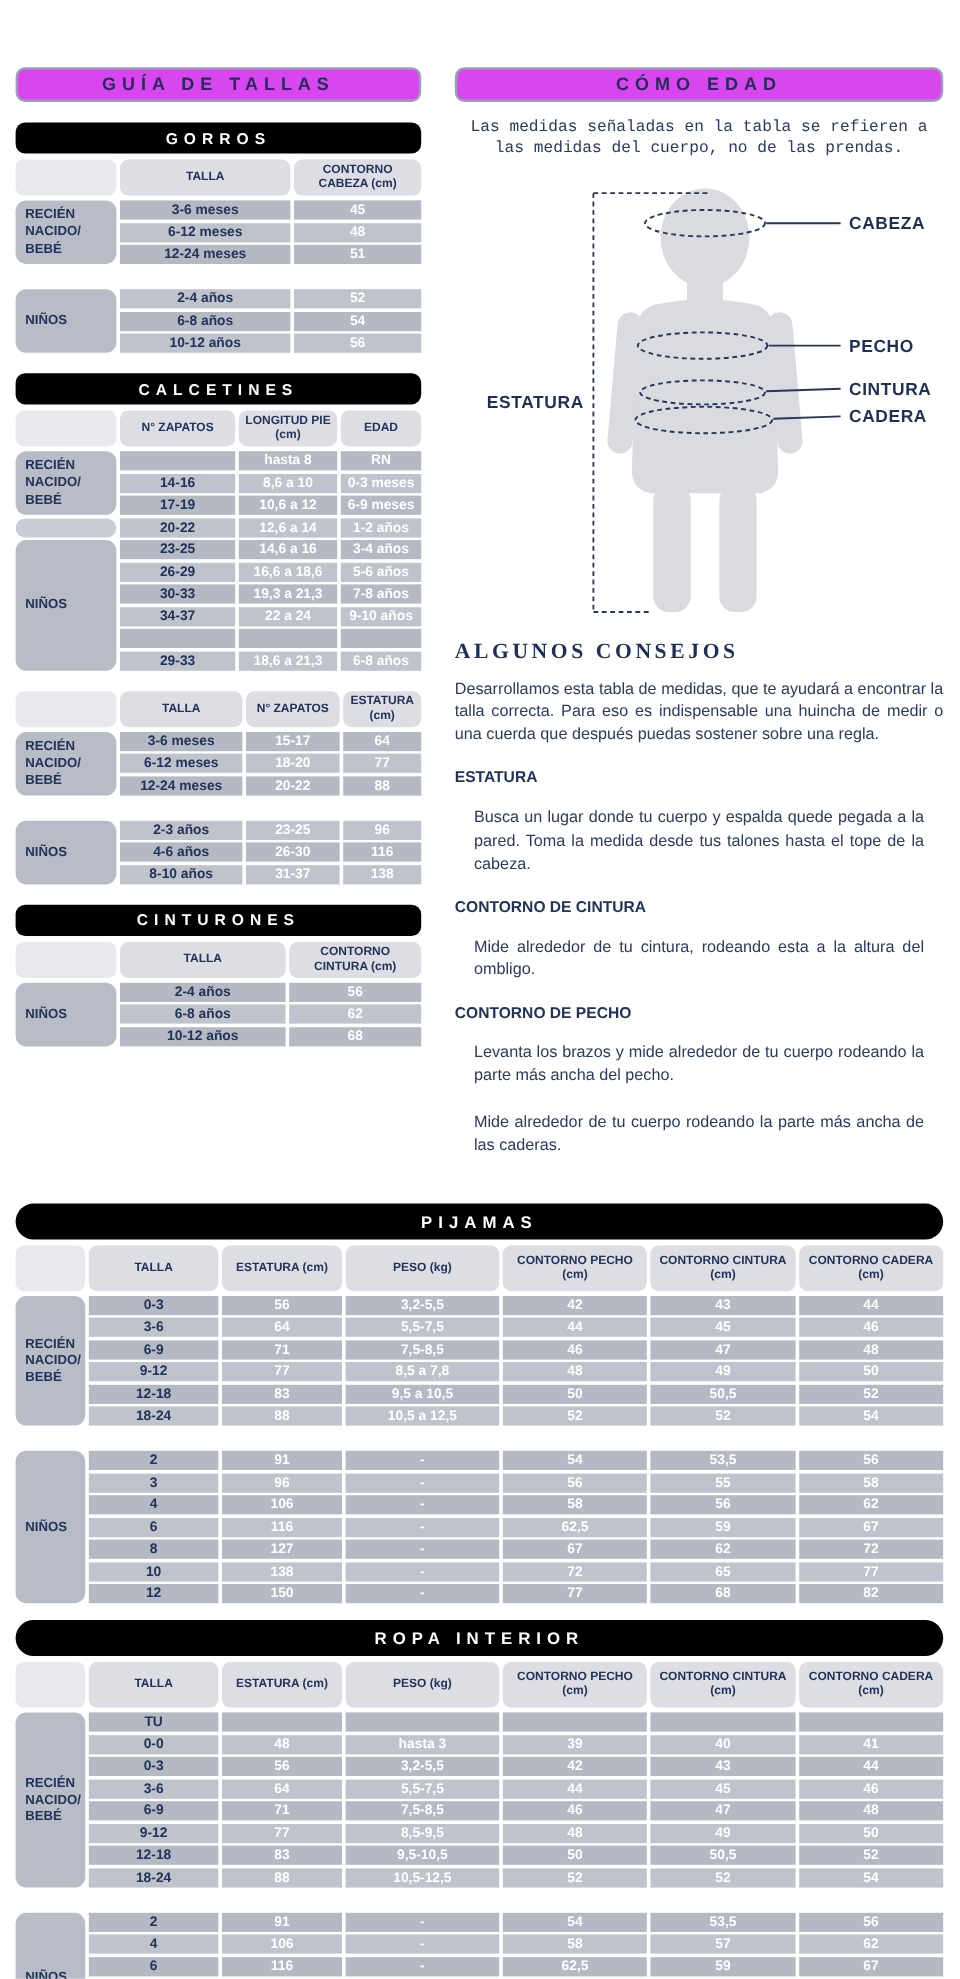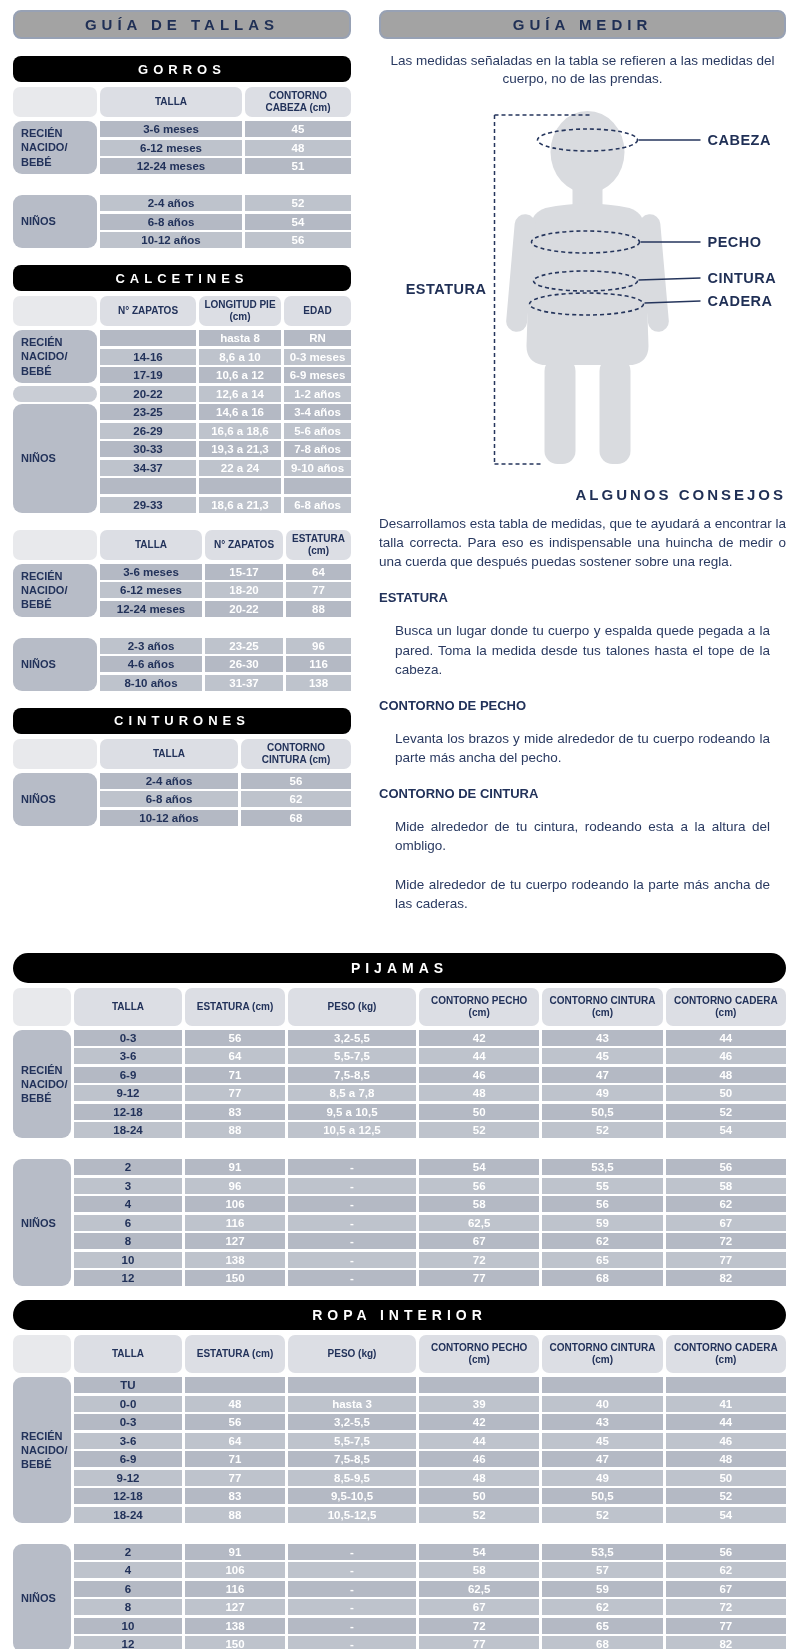--- a/index.html
+++ b/index.html
@@ -3,45 +3,45 @@
 <meta charset="utf-8">
 <style>
   html,body{margin:0;padding:0;background:#fff;}
   body{width:800px;height:1649px;overflow:hidden;font-family:"Liberation Sans",sans-serif;}
   .page{padding:10px 14px 0 13px;}
   .top{display:flex;gap:28px;align-items:flex-start;}
   .lcol{width:338px;flex:none;}
   .rcol{flex:1;min-width:0;}
 
   .tbox{height:25px;border:2px solid #97a1b4;border-radius:8px;display:flex;align-items:center;justify-content:center;
-        font-weight:bold;color:#1f2f55;font-size:15px;letter-spacing:5px;background:#a3a3a3;}
+        font-weight:bold;color:#1f2f55;font-size:15px;letter-spacing:5px;background:#d946ef;margin-top:46px;}
 
   .stable{margin-top:17px;}
   .tbar{background:#000000;color:#fff;font-weight:bold;letter-spacing:5px;font-size:13px;height:26px;border-radius:8px;
         display:flex;align-items:center;justify-content:center;margin-bottom:5px;}
   .big .tbar{height:30px;border-radius:17px;font-size:14px;}
   .tgrid{display:grid;column-gap:3px;row-gap:2.5px;}
   .thead{margin-bottom:4px;grid-auto-rows:30px;}
   .big .thead{grid-auto-rows:38px;}
   .corner{background:#e8e9ec;border-radius:7px;}
   .hpill{background:#dcdee4;border-radius:7px;color:#22325a;font-weight:bold;font-size:10px;display:flex;align-items:center;
          justify-content:center;text-align:center;line-height:1.2;padding:1px 3px;}
   .tbodyg{grid-auto-rows:16px;}
   .cell{display:flex;align-items:center;justify-content:center;font-weight:bold;font-size:11.5px;color:#fff;background:#b4b9c4;}
   .cell.alt{background:#bec3cc;}
   .cell.cfirst{color:#22325a;}
   .glabel{background:#b7bcc7;border-radius:9px;color:#22325a;font-weight:bold;font-size:11px;line-height:1.3;
           display:flex;align-items:center;padding-left:8px;white-space:pre-line;}
   .glabel.light{background:#c9cdd5;}
   .gspacer{height:1px;}
 
-  .intro{margin-top:13px;text-align:center;color:#2a3a61;font-size:13.5px;line-height:1.35;}
+  .intro{margin-top:13px;text-align:center;color:#2a3a61;font-size:13.5px;line-height:1.35;font-family:Liberation Mono, monospace;}
   .diagram{position:relative;height:372px;margin-top:8px;}
   .diagram svg{display:block;width:100%;height:100%;}
-  .tips-title{text-align:right;font-weight:bold;letter-spacing:3px;color:#1f2f55;font-size:15px;margin-top:12px;}
+  .tips-title{text-align:left;font-weight:bold;letter-spacing:3px;color:#1f2f55;font-size:18px;margin-top:12px;font-family:Liberation Serif, serif;}
   .tips-body{margin:11px 0 0 0;font-size:13.5px;line-height:1.42;color:#2a3a61;text-align:justify;}
   .msec{margin-top:19px;}
   .msec h4{margin:0 0 2px 0;font-size:13px;color:#22325a;font-weight:bold;}
   .msec p{margin:16px;font-size:13.5px;line-height:1.42;color:#2a3a61;text-align:justify;}
   .fullw{margin-top:24px;}
   .fullw + .fullw{margin-top:14px;}
   svg text{font-family:"Liberation Sans",sans-serif;font-weight:bold;fill:#1f2f55;font-size:14.5px;letter-spacing:.5px;}
 </style>
 </head>
 <body>
@@ -170,21 +170,21 @@
             <div class="cell">56</div>
             <div class="cell alt cfirst">6-8 años</div>
             <div class="cell alt">62</div>
             <div class="cell cfirst">10-12 años</div>
             <div class="cell">68</div>
           </div>
         </section>
     </div>
 
     <div class="rcol">
-      <div class="tbox">GUÍA MEDIR</div>
+      <div class="tbox">CÓMO EDAD</div>
       <p class="intro">Las medidas señaladas en la tabla se refieren a las medidas del cuerpo, no de las prendas.</p>
 
       <div class="diagram">
         <svg viewBox="0 0 400 372">
           <g fill="#d9dbdf">
             <ellipse cx="205" cy="50" rx="37" ry="41"></ellipse>
             <rect x="190" y="84" width="30" height="26"></rect>
             <path d="M163 106 Q205 97 247 106 Q260 110 262 124 L266 244 Q266 260 250 263 L160 263 Q144 260 144 244 L148 124 Q150 110 163 106 Z"></path>
             <rect x="128" y="112" width="21" height="118" rx="10.5" transform="rotate(5 138 170)"></rect>
             <rect x="261" y="112" width="21" height="118" rx="10.5" transform="rotate(-5 272 170)"></rect>
@@ -217,26 +217,26 @@
       </div>
 
       <div class="tips-title">ALGUNOS CONSEJOS</div>
       <p class="tips-body">Desarrollamos esta tabla de medidas, que te ayudará a encontrar la talla correcta. Para eso es indispensable una huincha de medir o una cuerda que después puedas sostener sobre una regla.</p>
 
       <div class="msec">
         <h4>ESTATURA</h4>
         <p>Busca un lugar donde tu cuerpo y espalda quede pegada a la pared. Toma la medida desde tus talones hasta el tope de la cabeza.</p>
       </div>
       <div class="msec">
+        <h4>CONTORNO DE CINTURA</h4>
+        <p>Mide alrededor de tu cintura, rodeando esta a la altura del ombligo.</p>
+      </div>
+      <div class="msec">
         <h4>CONTORNO DE PECHO</h4>
         <p>Levanta los brazos y mide alrededor de tu cuerpo rodeando la parte más ancha del pecho.</p>
-      </div>
-      <div class="msec">
-        <h4>CONTORNO DE CINTURA</h4>
-        <p>Mide alrededor de tu cintura, rodeando esta a la altura del ombligo.</p>
       </div>
       <div class="msec">
         <p>Mide alrededor de tu cuerpo rodeando la parte más ancha de las caderas.</p>
       </div>
     </div>
   </div>
 
   <section class="stable big fullw">
       <div class="tbar">PIJAMAS</div>
       <div class="tgrid thead" style="grid-template-columns: 58px 108px 100px 128px 1fr 1fr 1fr;">

